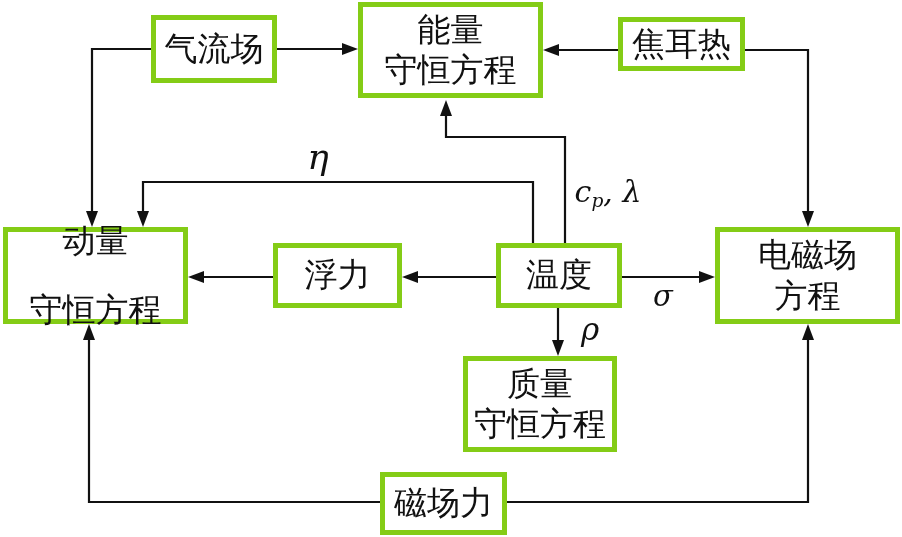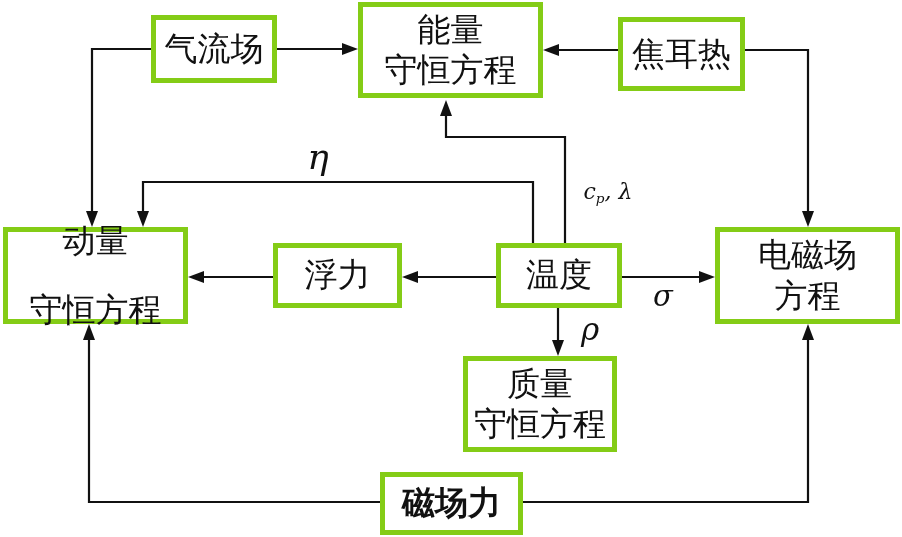--- a/index.html
+++ b/index.html
@@ -109,21 +109,21 @@
 
   <div class="node" style="left:151px;top:15px;width:126px;height:68px;">
     <span>气流场</span>
   </div>
 
   <div class="node" style="left:358px;top:2px;width:185px;height:96px;">
     <span>能量</span>
     <span>守恒方程</span>
   </div>
 
-  <div class="node" style="left:618px;top:17px;width:127px;height:74px;">
+  <div class="node" style="left:618px;top:17px;width:127px;height:54px;">
     <span>焦耳热</span>
   </div>
 
   <div class="node" style="left:3px;top:227px;width:185px;height:97px;gap:28px;">
     <span>动量</span>
     <span>守恒方程</span>
   </div>
 
   <div class="node" style="left:273px;top:243px;width:129px;height:65px;">
     <span>浮力</span>
@@ -136,25 +136,25 @@
   <div class="node" style="left:715px;top:227px;width:185px;height:97px;">
     <span>电磁场</span>
     <span>方程</span>
   </div>
 
   <div class="node" style="left:463px;top:356px;width:154px;height:96px;">
     <span>质量</span>
     <span>守恒方程</span>
   </div>
 
-  <div class="node" style="left:380px;top:472px;width:143px;height:63px;font-weight:bold;">
+  <div class="node" style="left:380px;top:472px;width:127px;height:63px;">
     <span>磁场力</span>
   </div>
 
   <div class="edge-label" style="left:318px;top:156px;font-size:36px;">η</div>
 
-  <div class="edge-label" style="left:608px;top:191px;font-size:22px;"><span>c</span><sub>p</sub><span>, λ</span></div>
+  <div class="edge-label" style="left:608px;top:191px;font-size:30px;"><span>c</span><sub>p</sub><span>, λ</span></div>
 
   <div class="edge-label" style="left:663px;top:296px;font-size:29px;">σ</div>
 
   <div class="edge-label" style="left:590px;top:329px;font-size:31px;">ρ</div>
 
 </div>
 
 </body></html>

